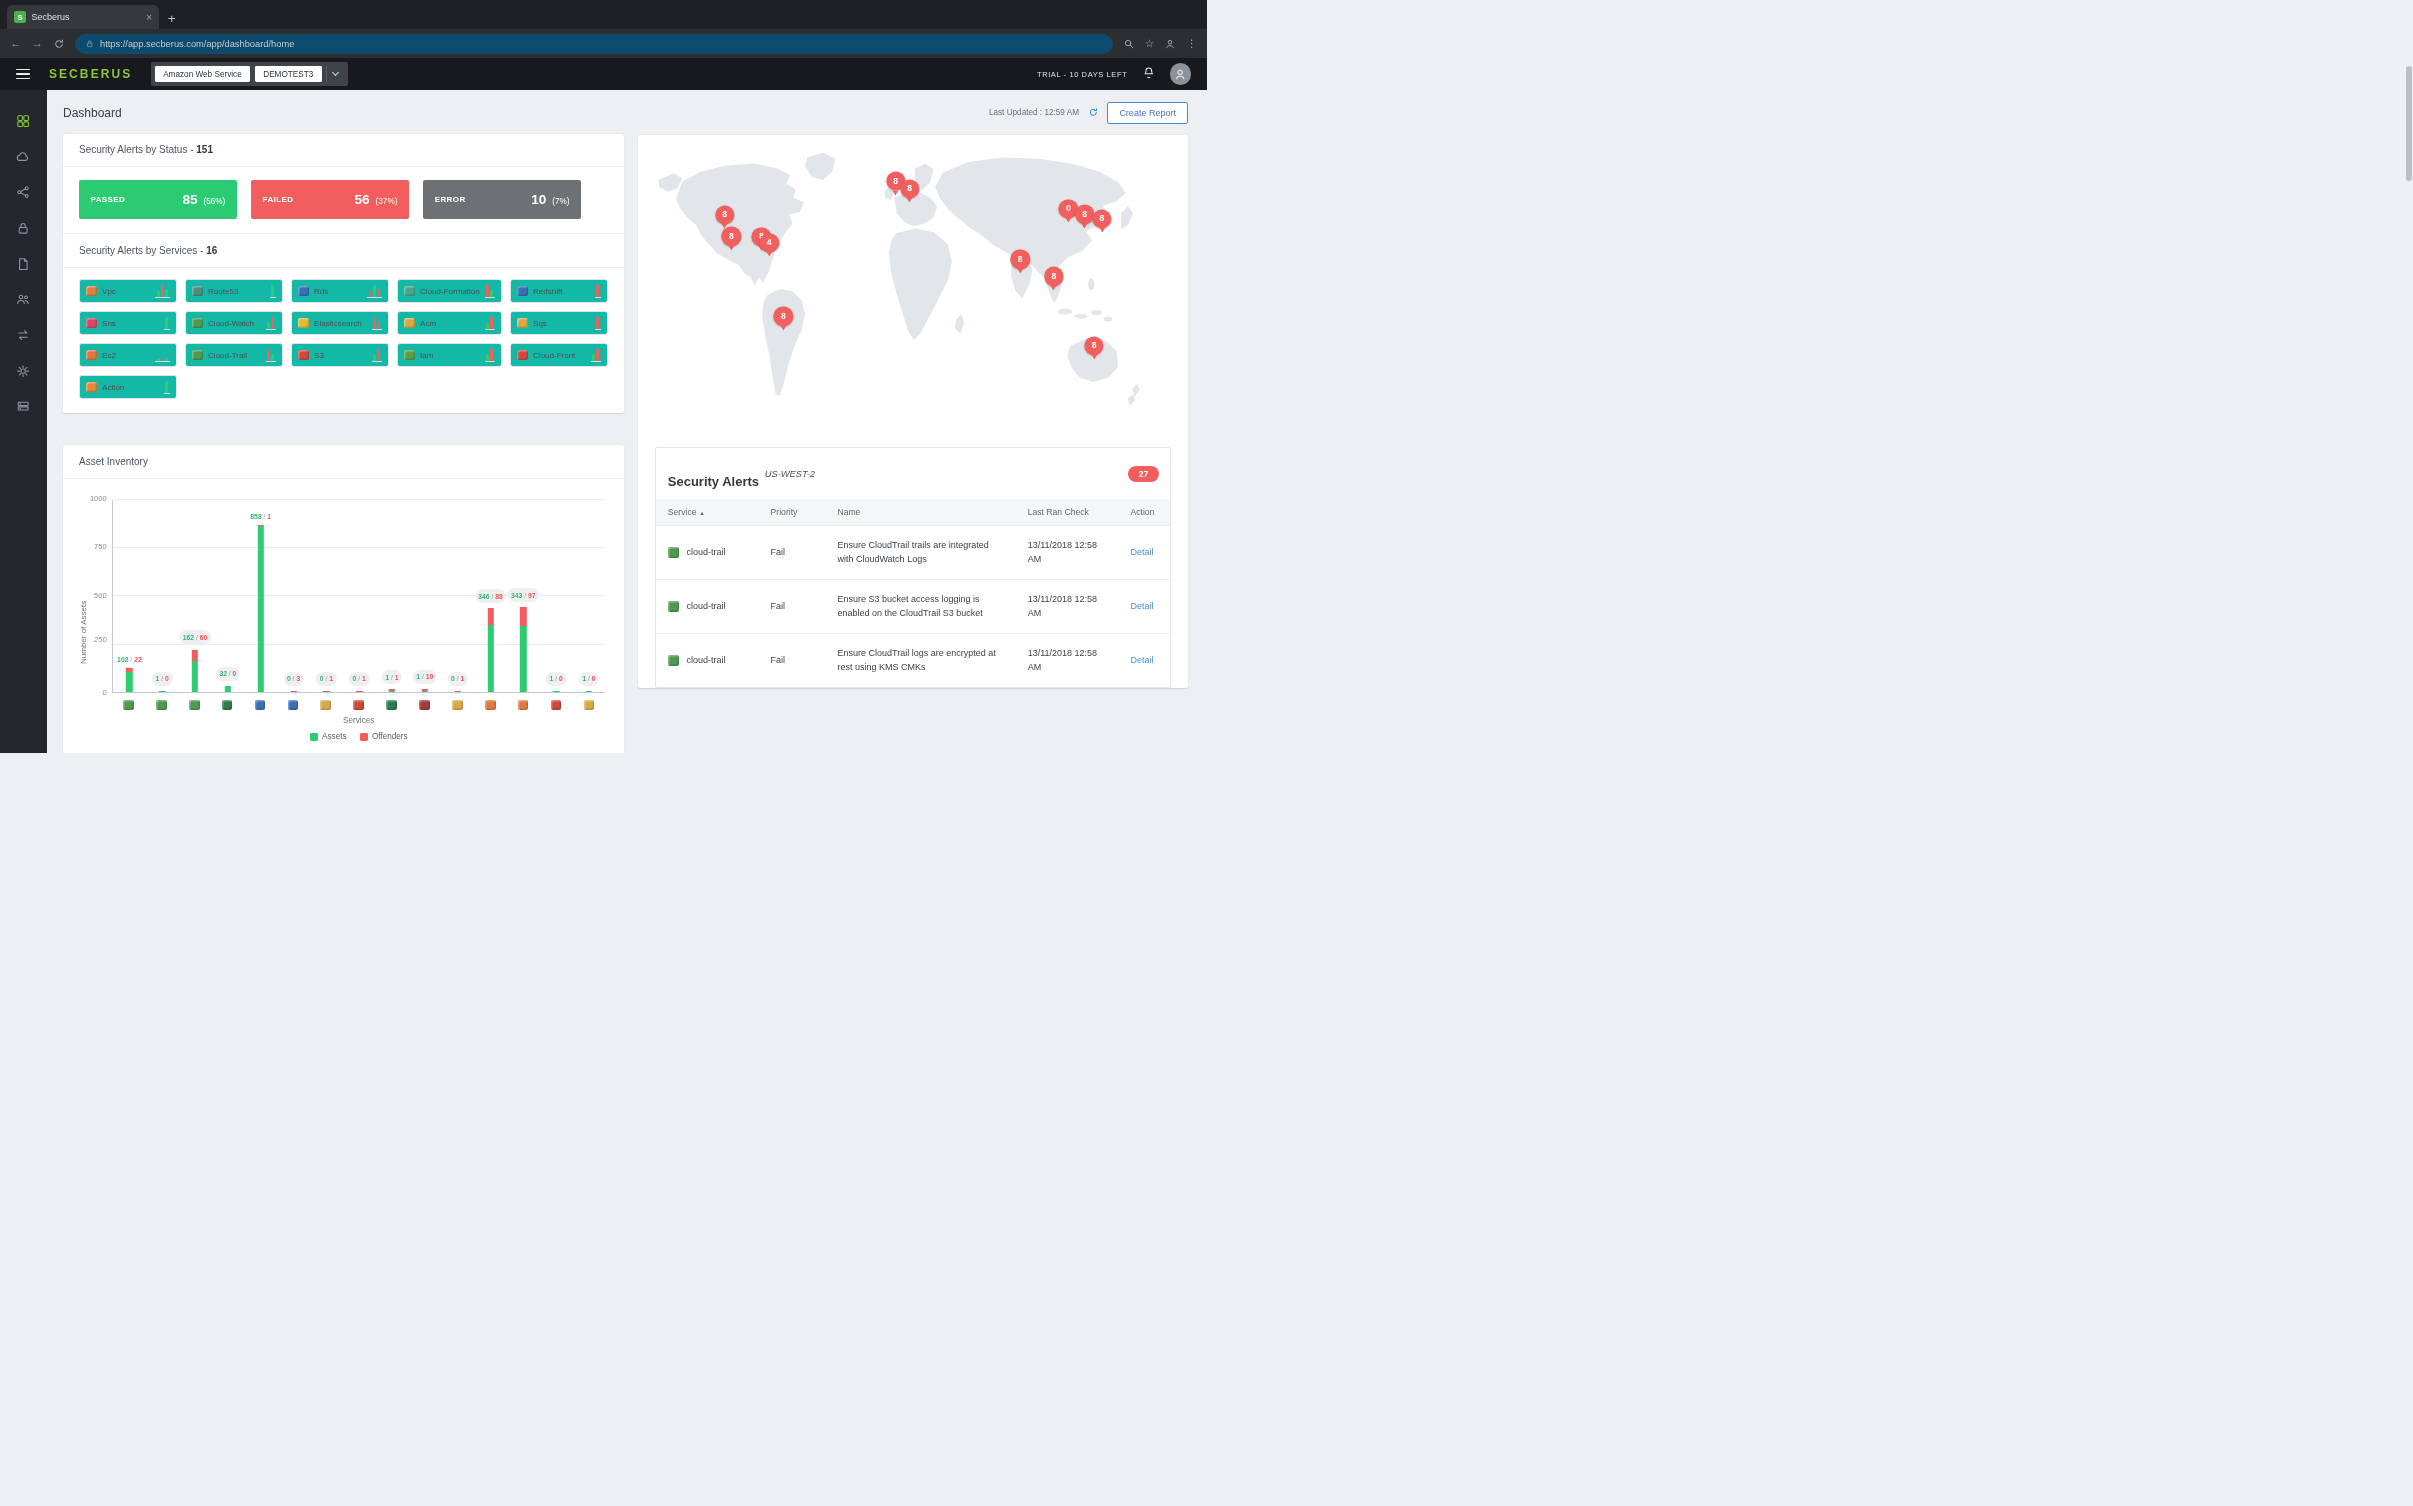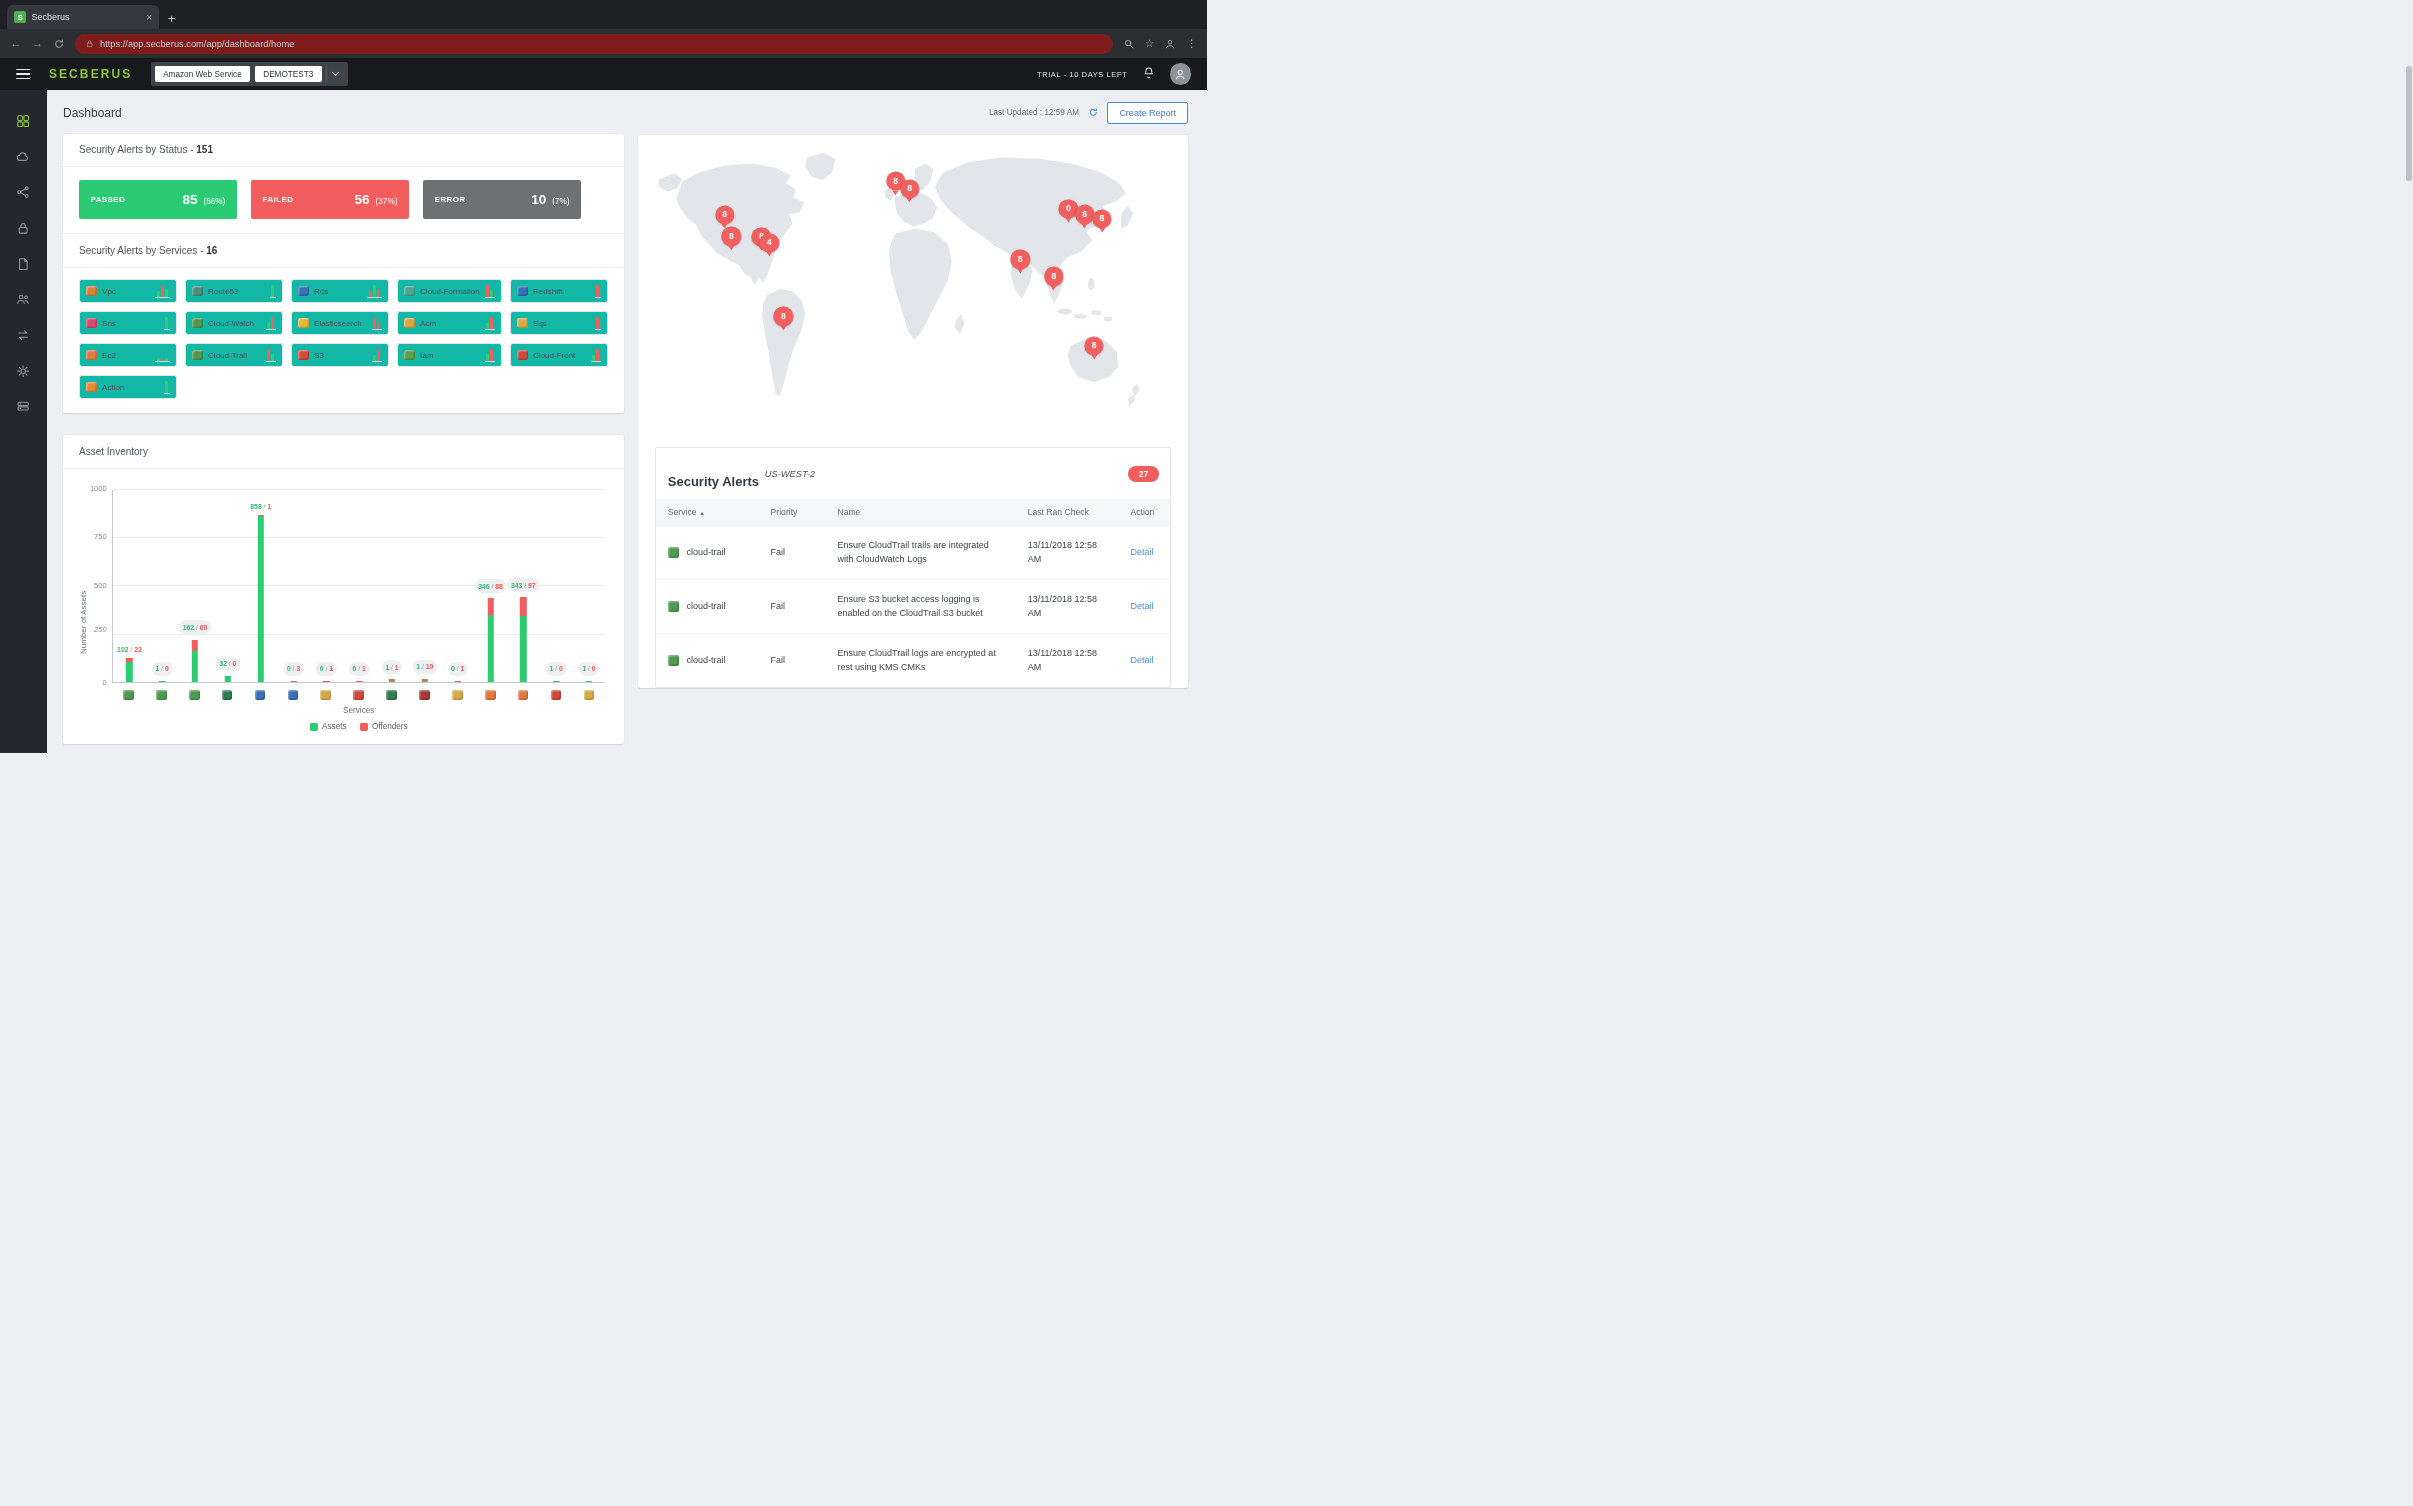--- a/index.html
+++ b/index.html
@@ -10,21 +10,21 @@
   
   .tabstrip { height:29px; background:#1e2023; display:flex; align-items:flex-end; padding-left:7.2px; }
   .tab { width:152px; height:24px; background:#35383c; border-radius:5.7px 5.7px 0 0; display:flex; align-items:center; gap:5.7px; padding:0 7.2px; }
   .favicon { width:11.5px; height:11.5px; background:#4caf50; border-radius:2.1px; color:#fff; font-size:7.2px; font-weight:700; display:flex; align-items:center; justify-content:center; }
   .tab-title { flex:1; font-size:9px; color:#dfe1e4; white-space:nowrap; overflow:hidden; }
   .tab-close { color:#9aa0a6; font-size:10px; cursor:pointer; }
   .newtab { color:#c0c4c8; font-size:13.6px; margin:0 0 2.9px 8.6px; cursor:pointer; }
   .toolbar { height:29px; background:#2c2e32; display:flex; align-items:center; padding:0 10px; gap:10px; }
   .navbtn { color:#9aa0a6; font-size:11.5px; line-height:1; cursor:pointer; display:flex; align-items:center; }
   .navbtn svg { width:12px; height:12px; }
-  .urlbox { flex:1; height:20px; background:#7f1d1d; border-radius:10px; display:flex; align-items:center; gap:5.7px; padding:0 10px; }
+  .urlbox { flex:1; height:20px; background:#0c4a6e; border-radius:10px; display:flex; align-items:center; gap:5.7px; padding:0 10px; }
   .urlbox svg { width:9.3px; height:9.3px; color:#9aa0a6; }
   .url-text { font-size:9.3px; color:#c8cbce; }
   .tool-ic { color:#a7adb3; font-size:10.7px; cursor:pointer; display:flex; align-items:center; }
   .tool-ic svg { width:12px; height:12px; }
 
   
   .appbar { height:32px; background:#17191c; display:flex; align-items:center; padding:0 16px; gap:18.6px; }
   .burger { width:14.3px; display:flex; flex-direction:column; gap:2.9px; cursor:pointer; }
   .burger i { height:1.4px; background:#e8eaec; border-radius:0.7px; }
   .logo { font-size:12px; font-weight:700; letter-spacing:2.1px; color:#8cc63e; }
@@ -47,21 +47,21 @@
   .content { flex:1; overflow:hidden; }
 
   .pagehead { display:flex; align-items:center; padding:11.5px 18.6px 10px 16px; }
   .page-title { font-size:12px; font-weight:500; color:#3a4146; }
   .pagehead-right { margin-left:auto; display:flex; align-items:center; gap:8.6px; }
   .updated { font-size:8.2px; color:#6a7077; }
   .refresh { color:#3e8ddd; display:flex; } .refresh svg { width:10.7px; height:10.7px; }
   .btn-report { background:#fff; border:0.7px solid #3e8ddd; color:#3e78c9; font-size:9px; font-weight:500; border-radius:2.1px; padding:5px 11.5px; cursor:pointer; font-family:inherit; }
 
   .cols { display:flex; gap:14.3px; padding:0 18.6px 14.3px 16px; align-items:flex-start; }
-  .leftcol { width:561px; display:flex; flex-direction:column; gap:22px; }
+  .leftcol { width:561px; display:flex; flex-direction:column; gap:32px; }
   .rightcol { flex:1; }
   .card { background:#fff; border-radius:2.1px; box-shadow:0 0.7px 1.4px rgba(27,33,38,.14); }
 
   .sect-head { padding:10.7px 16px; font-size:10px; color:#4a545e; border-bottom:0.7px solid #eceef1; }
   .sect-head.mid { border-top:0.7px solid #eceef1; }
   .sect-head b { color:#2f3640; font-weight:700; }
 
   
   .tiles { display:flex; gap:14.3px; padding:13px 43px 14.3px 16px; }
   .tile { flex:1; height:39px; border-radius:2.1px; color:#fff; display:flex; align-items:center; padding:0 11.5px; cursor:pointer; }

